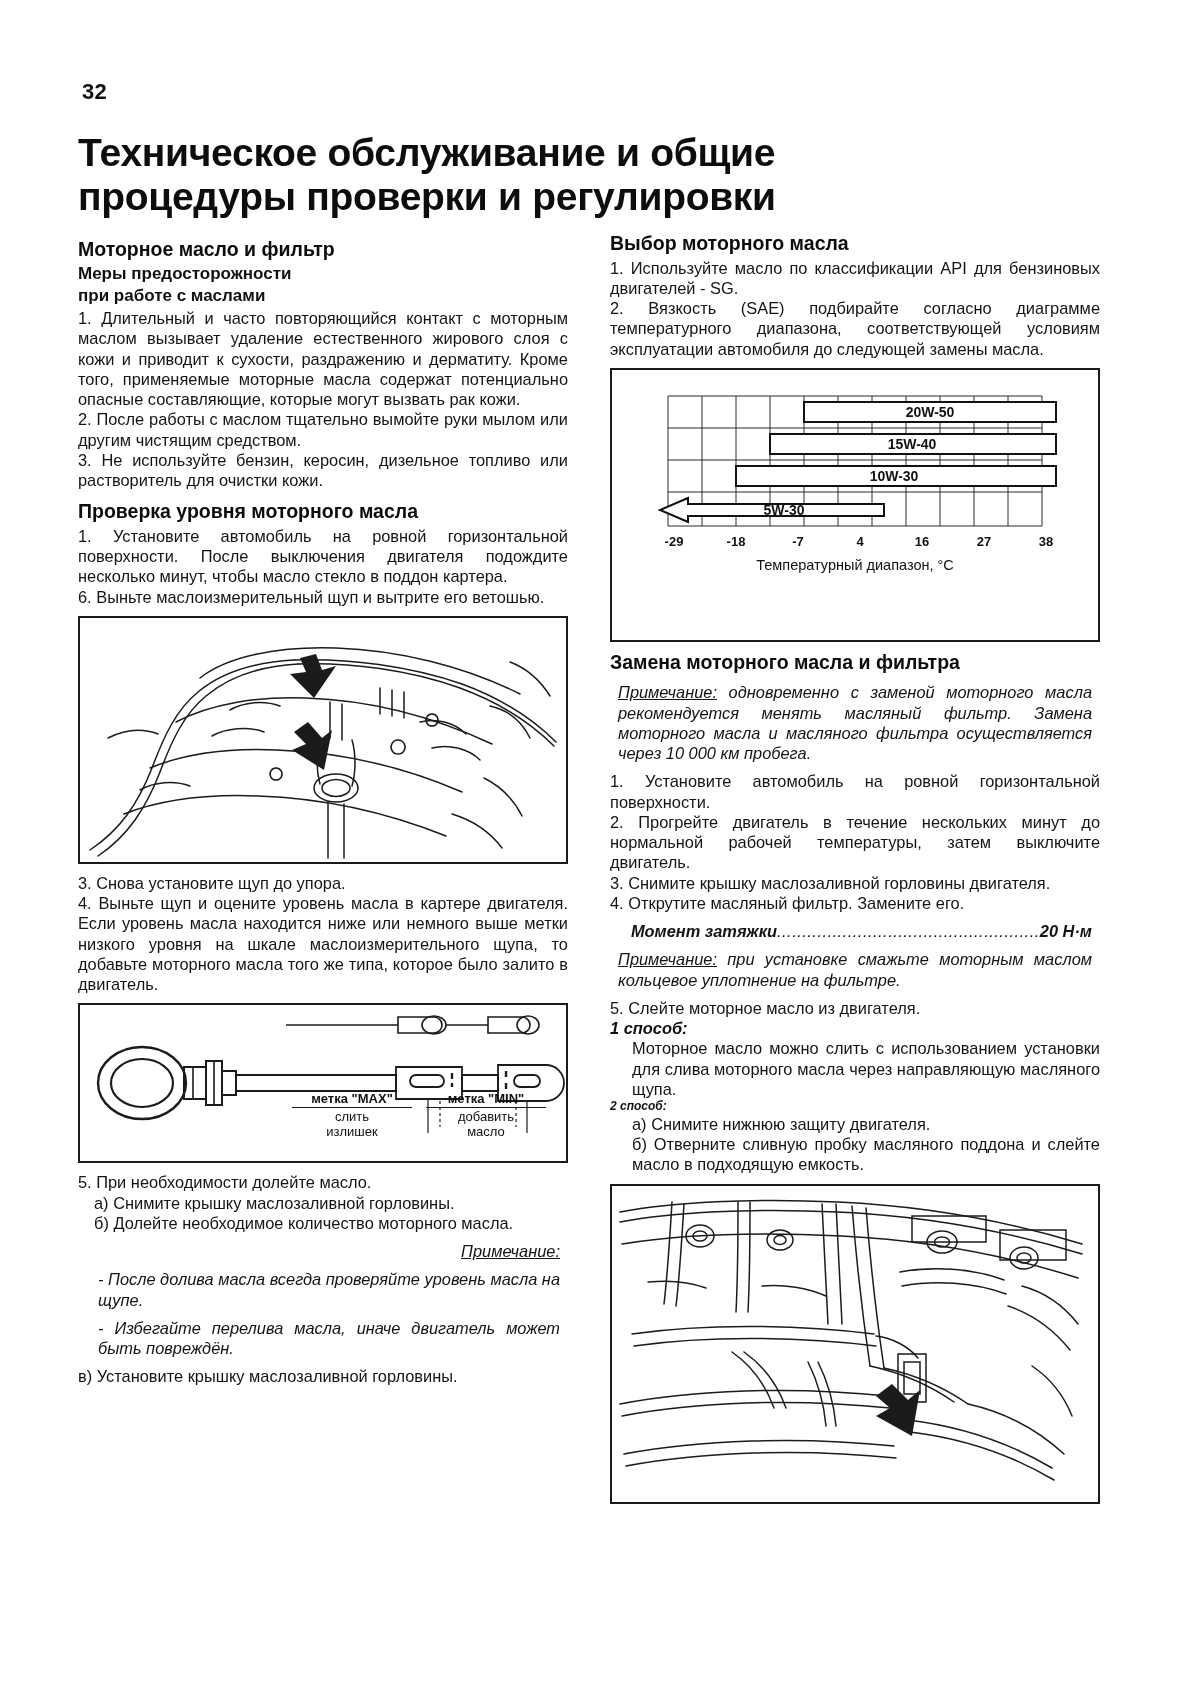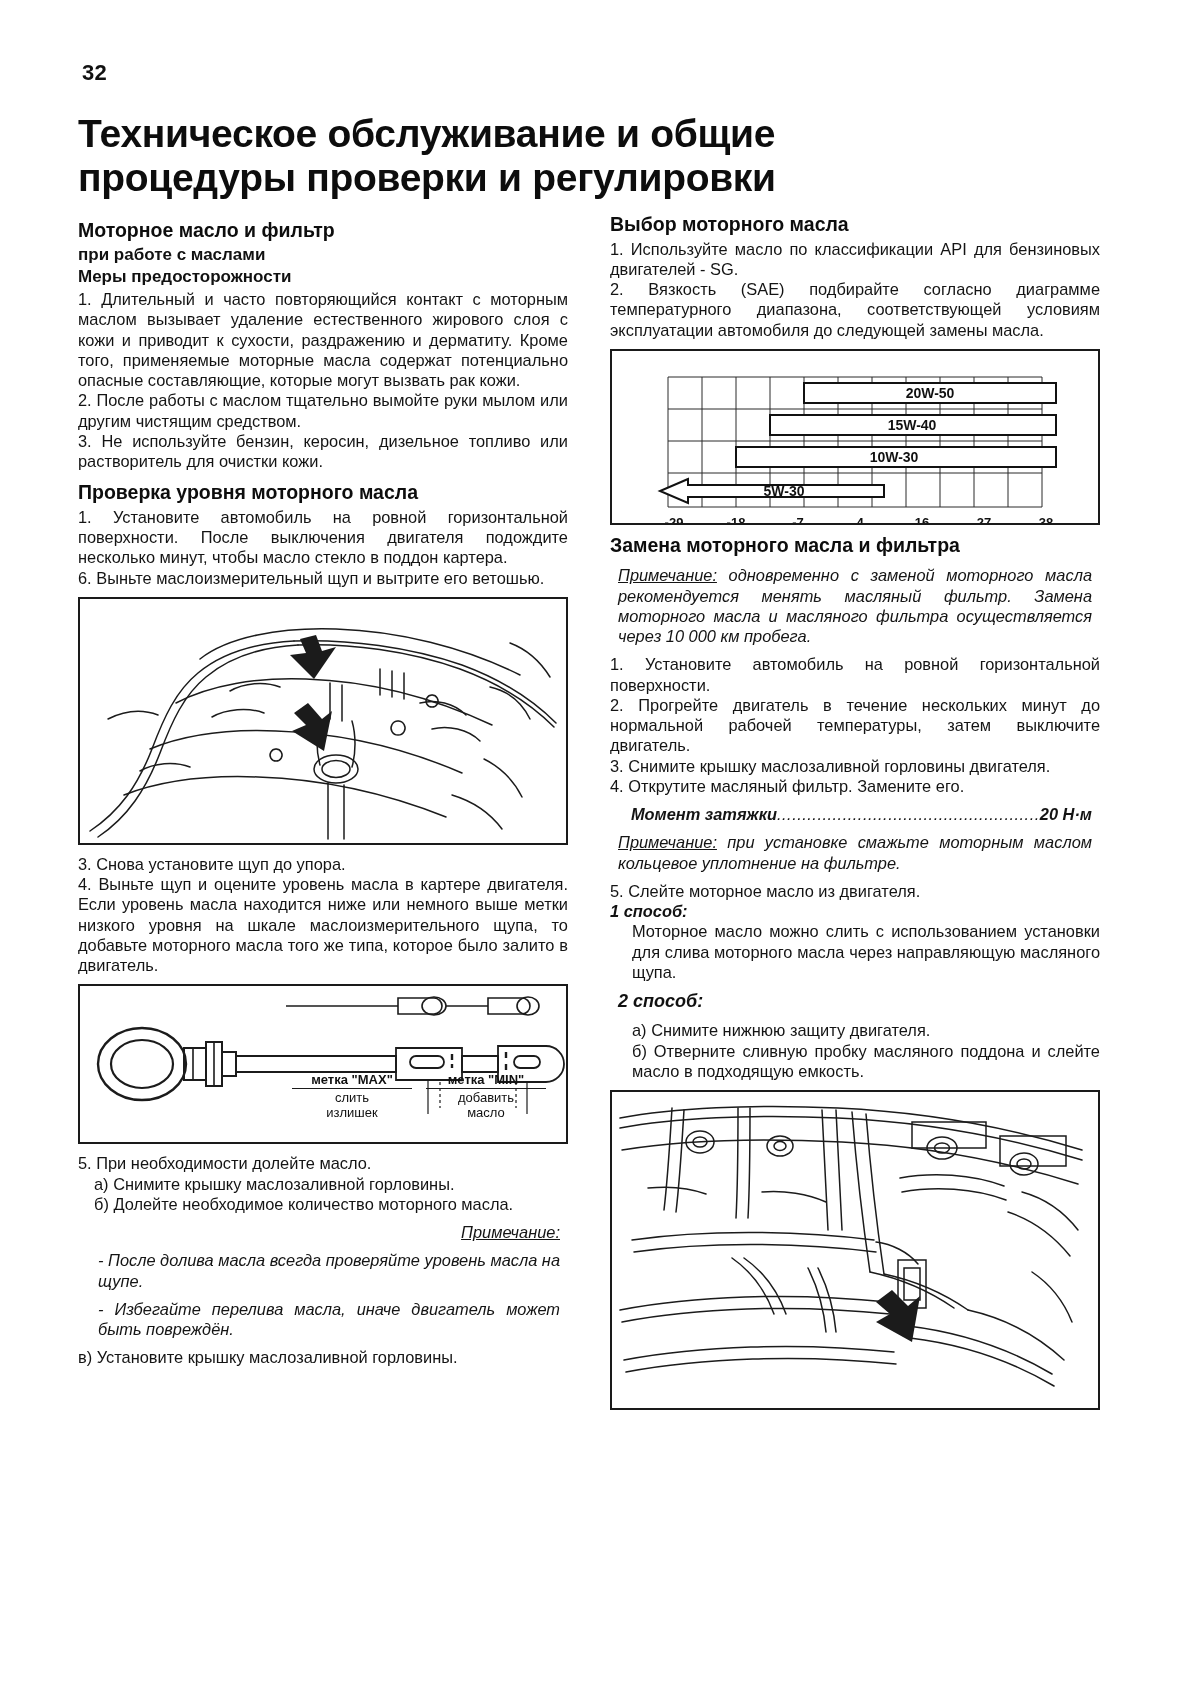--- a/index.html
+++ b/index.html
@@ -12,21 +12,21 @@
     font-family: "Liberation Sans", sans-serif;
     color: #111111;
     position: relative;
     overflow: hidden;
   }
 
   .page {
     position: absolute;
     left: 0; top: 0;
     width: 1200px; height: 1696px;
-    padding: 60px 78px 40px 78px;
+    padding: 79px 78px 40px 78px;
   }
 
   .folio {
     font-size: 22px;
     font-weight: bold;
     color: #111;
     margin: 0 0 26px 4px;
     letter-spacing: 0.2px;
   }
 
@@ -88,21 +88,21 @@
   
   .figbox {
     border: 2px solid #1a1a1a;
     background: #fff;
     margin: 9px 0 9px 0;
     position: relative;
     overflow: hidden;
   }
   .fig-engine { height: 248px; }
   .fig-dipstick { height: 160px; }
-  .fig-chart { height: 176px; }
+  .fig-chart { height: 274px; }
   .fig-drain { height: 320px; }
 
   svg { display: block; }
 
   .tiny { font-size: 13px; font-family: "Liberation Sans", sans-serif; }
 </style>
 </head>
 <body>
 
 <div class="page">
@@ -112,22 +112,22 @@
   <h1 class="page-title">
     <span>Техническое обслуживание и общие</span>
     <span class="l2">процедуры проверки и регулировки</span>
   </h1>
 
   <div class="columns">
 
     <div class="col">
 
       <h2 class="sec">Моторное масло и фильтр</h2>
+      <h3 class="sub">Меры предосторожности</h3>
       <h3 class="sub">при работе с маслами</h3>
-      <h3 class="sub">Меры предосторожности</h3>
 
       <p class="t">1. Длительный и часто повторяющийся контакт с моторным маслом вызывает удаление естественного жирового слоя с кожи и приводит к сухости, раздражению и дерматиту. Кроме того, применяемые моторные масла содержат потенциально опасные составляющие, которые могут вызвать рак кожи.</p>
       <p class="t">2. После работы с маслом тщательно вымойте руки мылом или другим чистящим средством.</p>
       <p class="t">3. Не используйте бензин, керосин, дизельное топливо или растворитель для очистки кожи.</p>
 
       <h2 class="sec" style="margin-top:10px">Проверка уровня моторного масла</h2>
 
       <p class="t">1. Установите автомобиль на ровной горизонтальной поверхности. После выключения двигателя подождите несколько минут, чтобы масло стекло в поддон картера.</p>
       <p class="t">6. Выньте маслоизмерительный щуп и вытрите его ветошью.</p>
 
@@ -314,21 +314,21 @@
 
       <p class="ital nj"><span style="font-weight:bold">Момент затяжки</span><span class="dots">....................................................</span><span style="font-weight:bold">20 Н·м</span></p>
 
       <p class="ital"><span class="u">Примечание:</span><span> при установке смажьте моторным маслом кольцевое уплотнение на фильтре.</span></p>
 
       <p class="t">5. Слейте моторное масло из двигателя.</p>
 
       <p class="bi" style="font-size:16.4px;margin:0;line-height:1.235">1 способ:</p>
       <p class="t ind">Моторное масло можно слить с использованием установки для слива моторного масла через направляющую масляного щупа.</p>
 
-      <p class="bi" style="font-size:18px;margin:8px;line-height:1.235">2 способ:</p>
+      <p class="bi" style="font-size:12px;margin:0;line-height:1.235">2 способ:</p>
       <p class="t ind">а) Снимите нижнюю защиту двигателя.</p>
       <p class="t ind">б) Отверните сливную пробку масляного поддона и слейте масло в подходящую емкость.</p>
 
       <div class="figbox fig-drain">
         <svg viewBox="0 0 486 316" width="486" height="316" aria-hidden="true">
           <g fill="none" stroke="#1b1b1b" stroke-width="1.5" stroke-linecap="round">
             <path d="M8,26 C60,16 140,12 226,16 C312,20 392,34 470,58"></path>
             <path d="M8,36 C60,26 140,22 226,26 C312,30 392,44 470,68"></path>
             <path d="M10,58 C70,48 150,46 230,50 C310,54 390,68 466,92"></path>
             <path d="M60,16 C58,48 56,84 52,118"></path>

